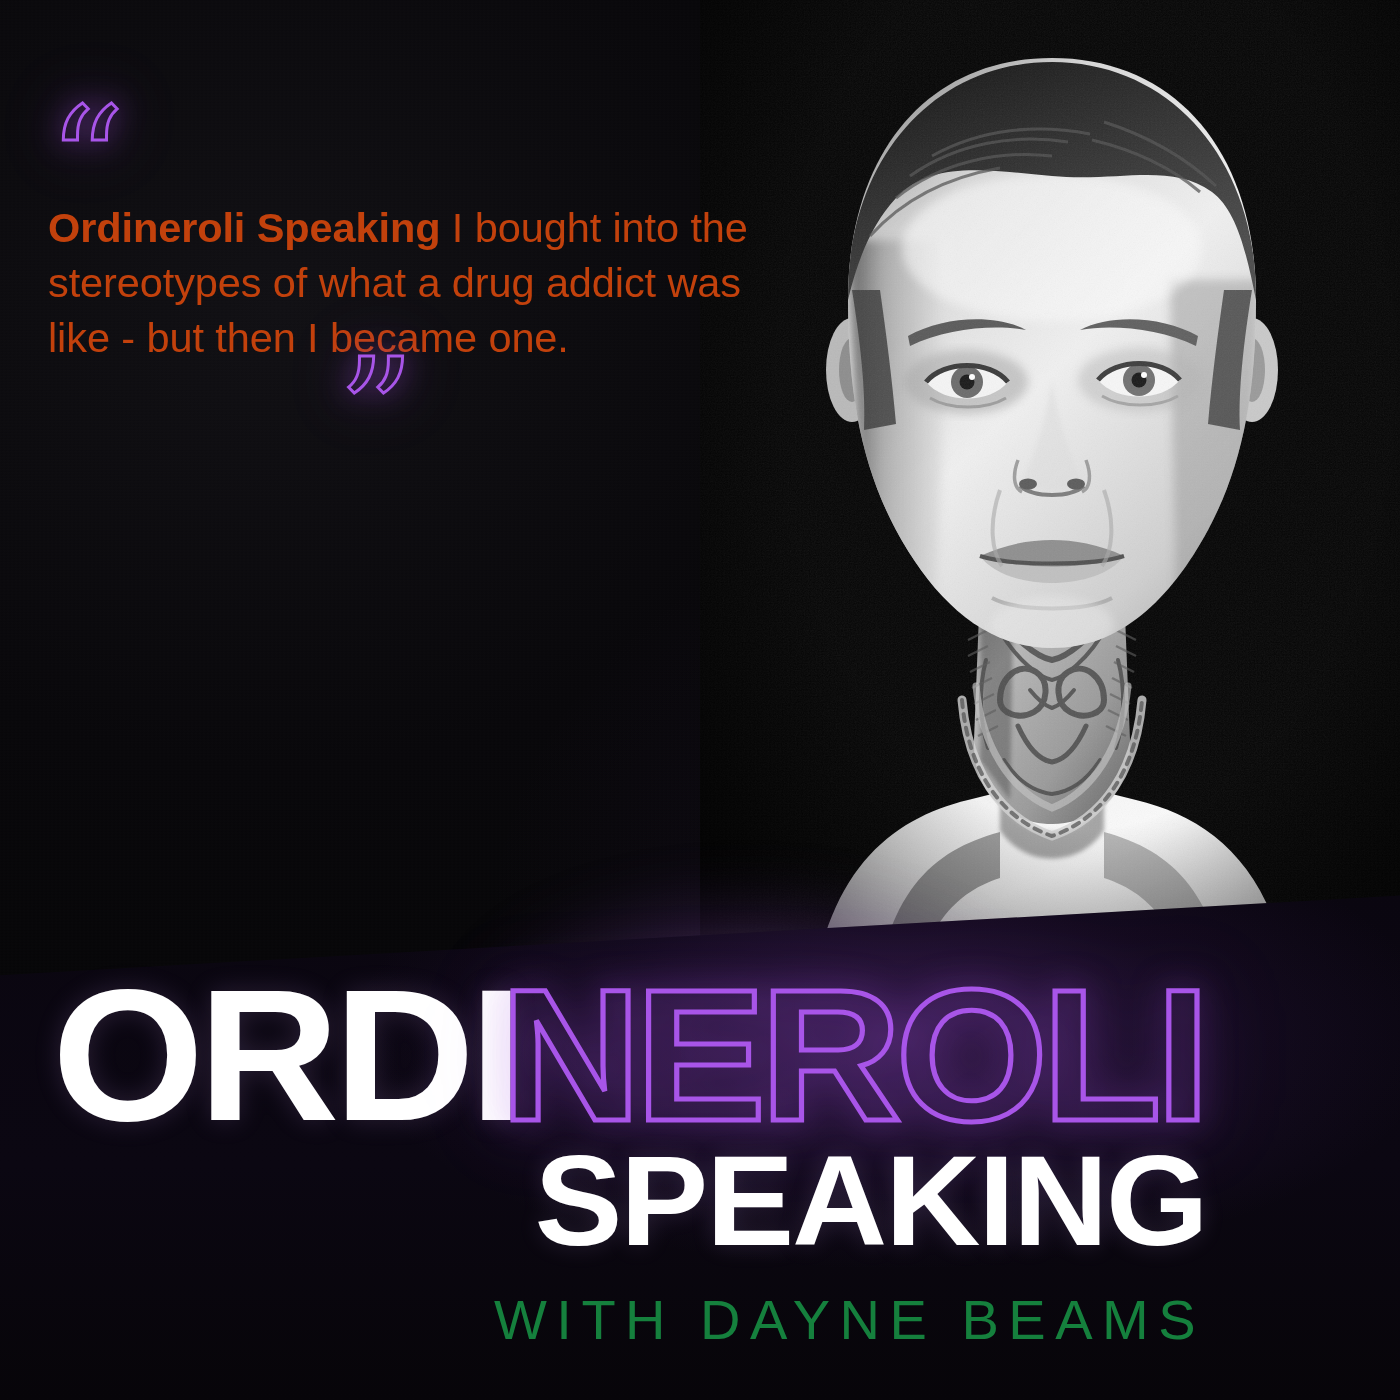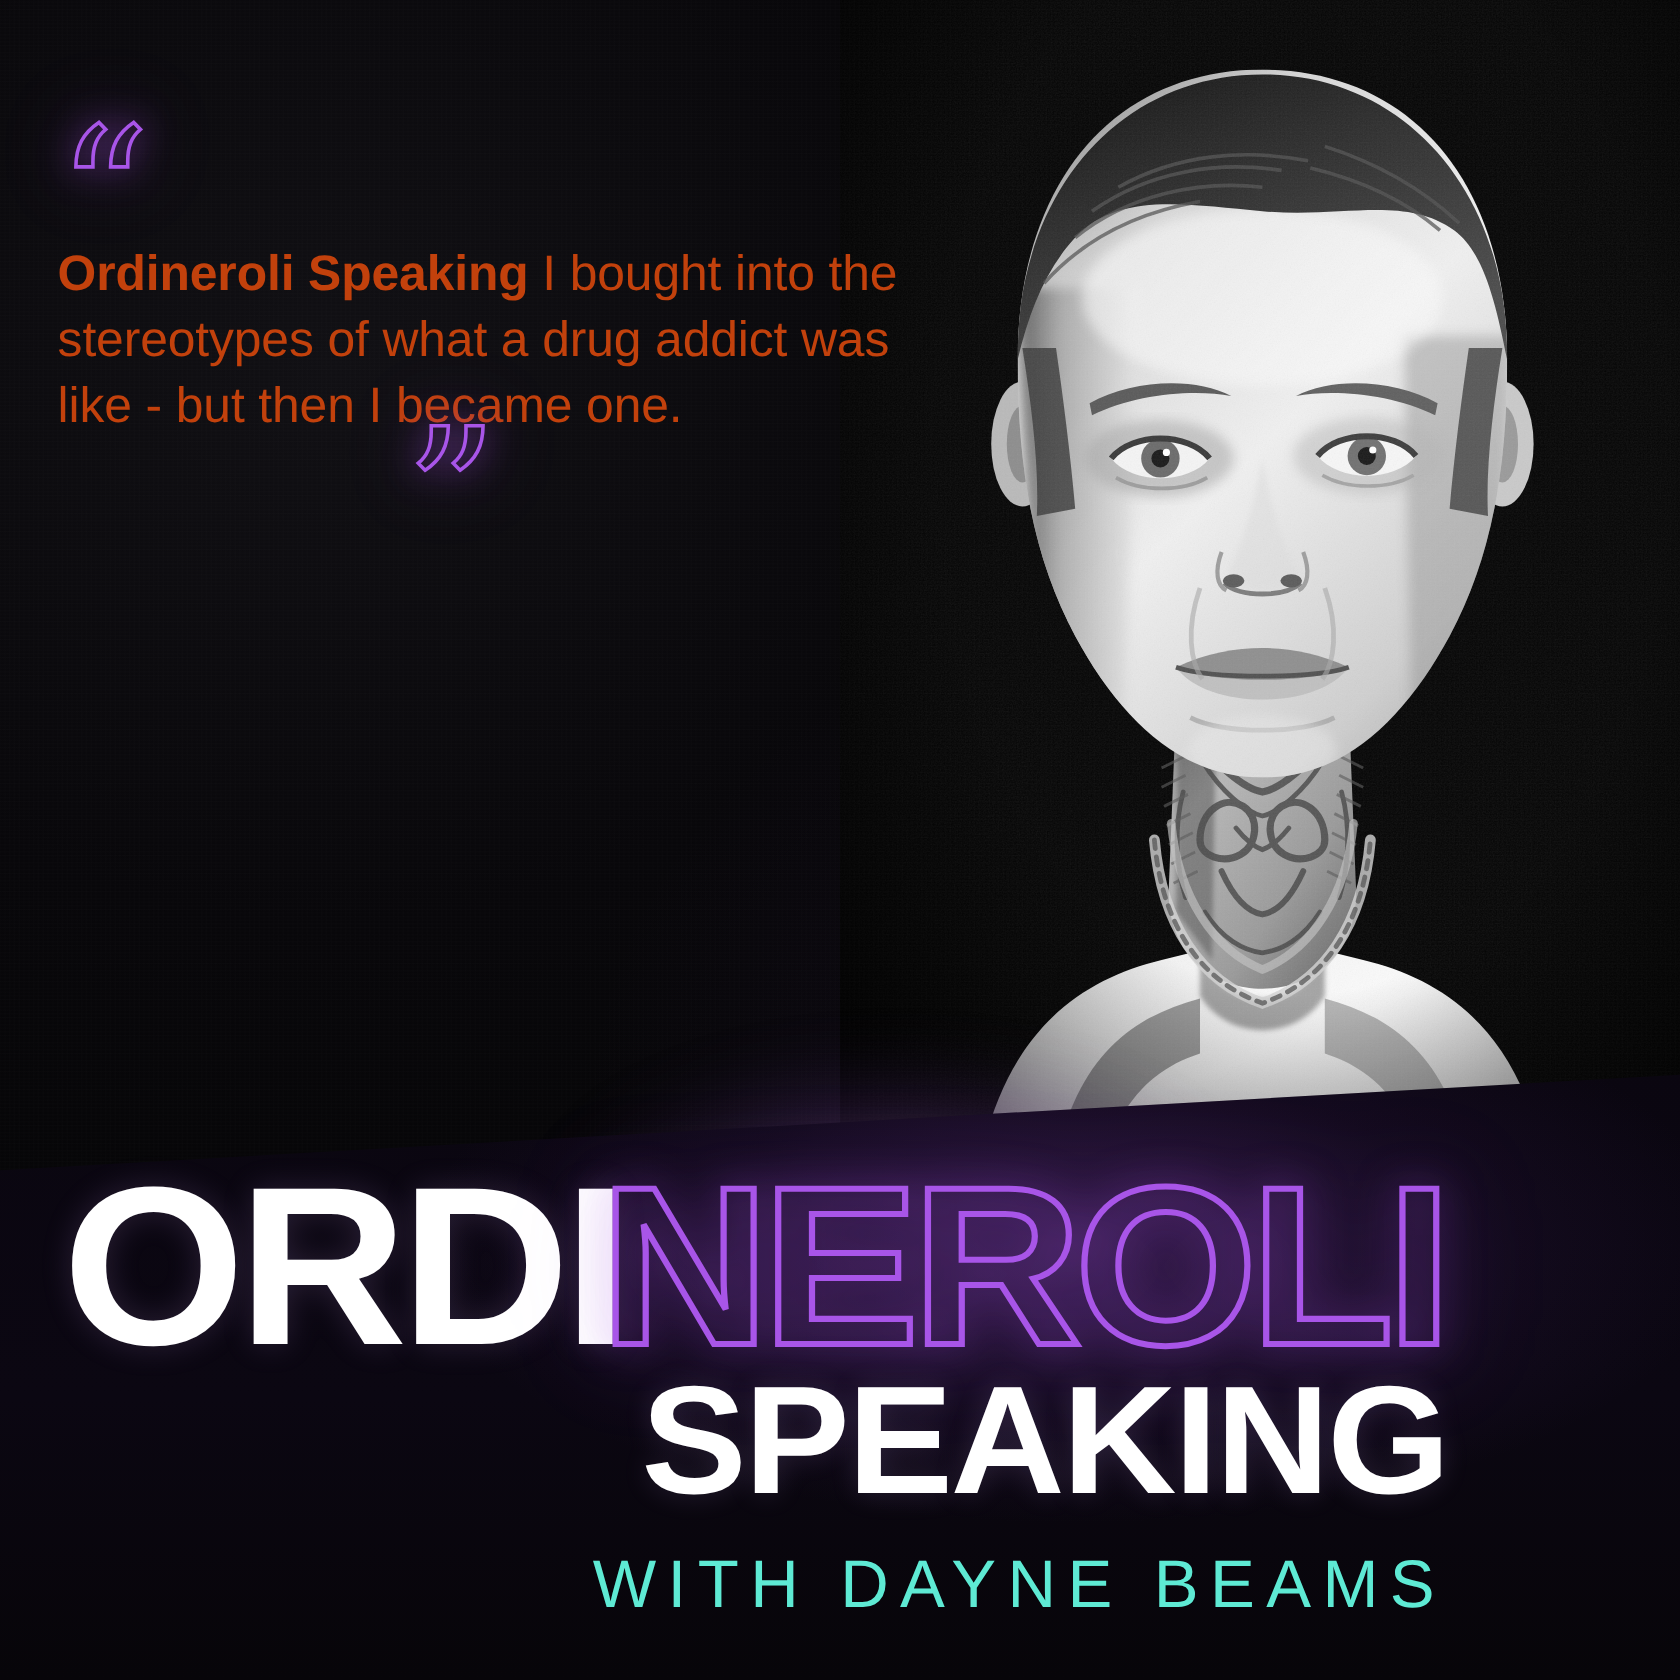--- a/index.html
+++ b/index.html
@@ -167,21 +167,21 @@
     text-shadow: 0 0 24px rgba(200,165,240,0.16);
   }
   .logo-row-3 {
     position: absolute;
     right: 47px;
     top: 330px;
     font-weight: 300;
     font-size: 56px;
     line-height: 60px;
     letter-spacing: 9.5px;
-    color: #5eead4;
+    color: #15803d;
     white-space: nowrap;
   }
 </style>
 </head>
 <body>
 
 <div id="cover">
 
   <div class="bg-base"></div>
 

